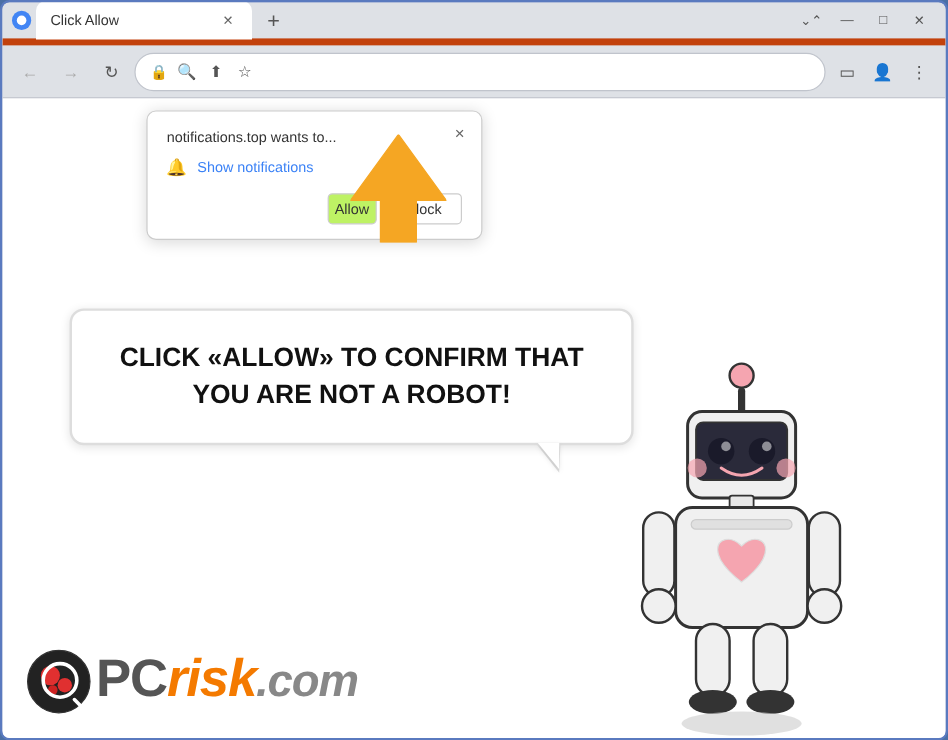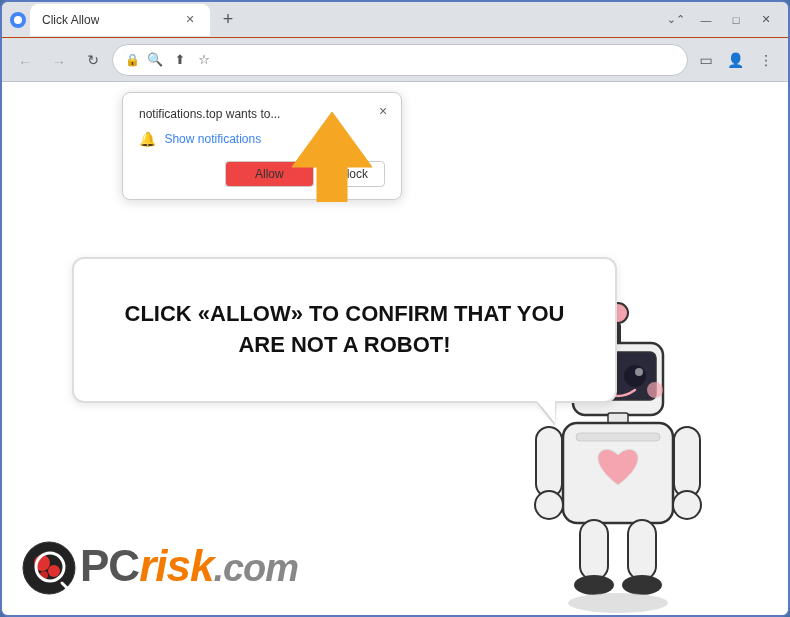--- a/index.html
+++ b/index.html
@@ -24,21 +24,21 @@
     }
 
     
     .title-bar {
       background: #dee1e6;
       height: 36px;
       display: flex;
       align-items: center;
       padding: 0 8px;
       gap: 4px;
-      border-bottom: 1px solid #c2410c;
+      border-bottom: 6px solid #c2410c;
       justify-content: space-between;
     }
 
     .tab {
       display: flex;
       align-items: center;
       background: #fff;
       border-radius: 8px 8px 0 0;
       padding: 6px 12px;
       height: 32px;
@@ -263,22 +263,22 @@
       color: #3b82f6;
     }
 
     .popup-buttons {
       display: flex;
       justify-content: flex-end;
       gap: 8px;
     }
 
     .popup-btn-allow {
-      padding: 5px 29px;
-      background: #ef4444;
+      padding: 5px 5px;
+      background: #bef264;
       border: 1px solid #ccc;
       border-radius: 4px;
       font-size: 12px;
       color: #333;
       cursor: pointer;
     }
 
     .popup-btn-block {
       padding: 5px 16px;
       background: #fff;
@@ -294,26 +294,26 @@
       position: absolute;
       top: 30px;
       left: 290px;
       z-index: 20;
     }
 
     
     .speech-bubble {
       position: absolute;
       top: 175px;
-      left: 70px;
+      left: 56px;
       background: #fff;
       border: 2px solid #ddd;
       border-radius: 12px;
-      padding: 40px 28px;
-      width: 545px;
+      padding: 24px 28px;
+      width: 470px;
       box-shadow: 0 2px 8px rgba(0,0,0,0.1);
       z-index: 5;
     }
 
     .speech-bubble::after {
       content: '';
       position: absolute;
       bottom: -22px;
       right: 60px;
       width: 0;

